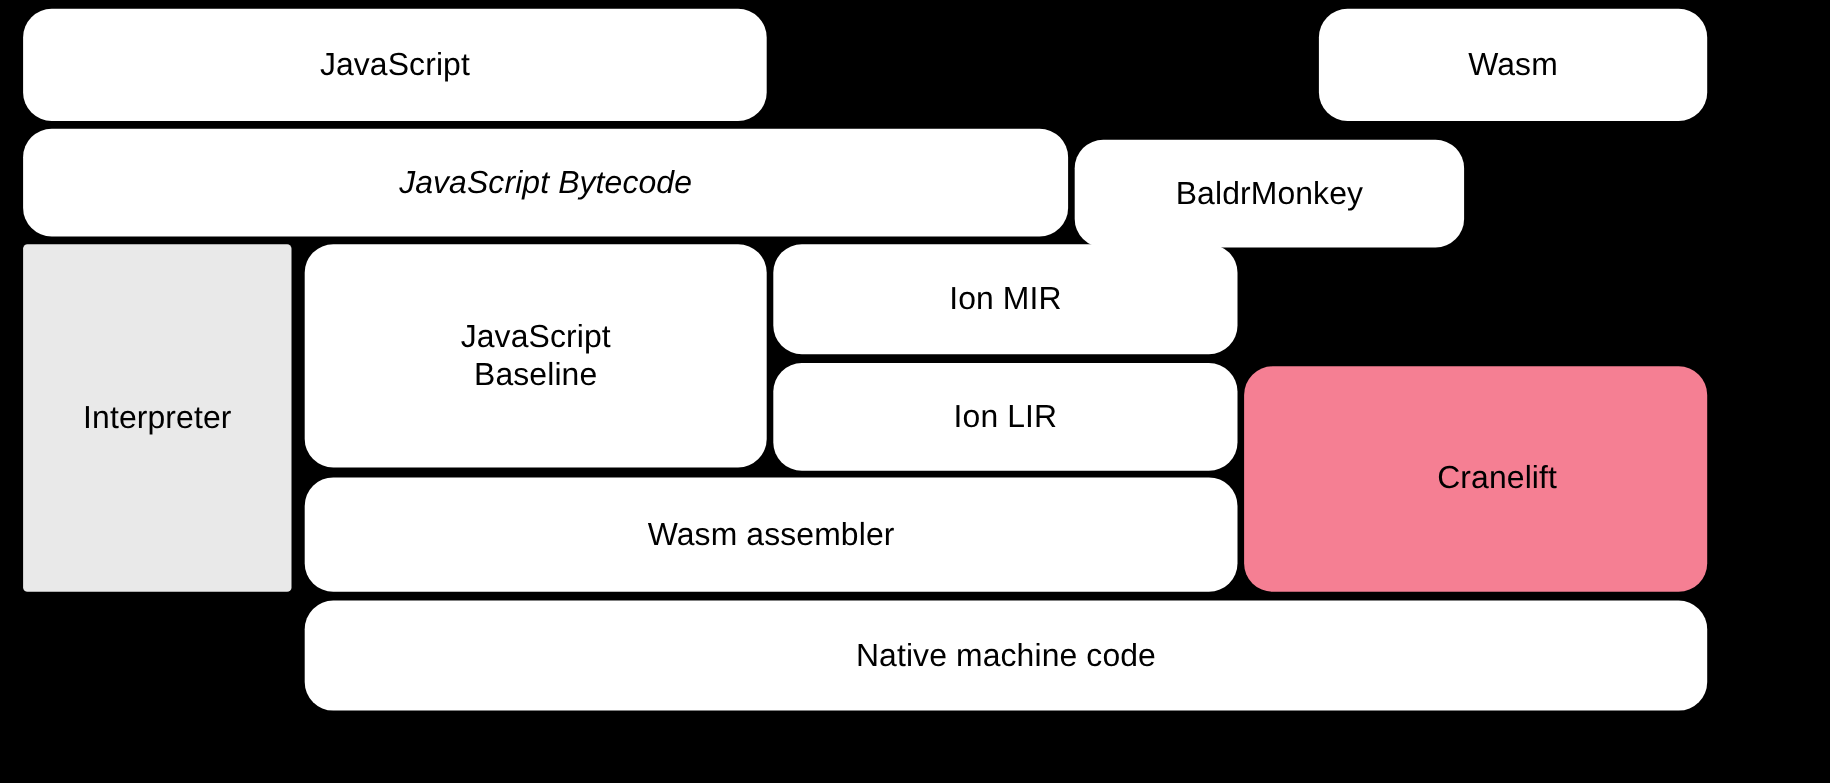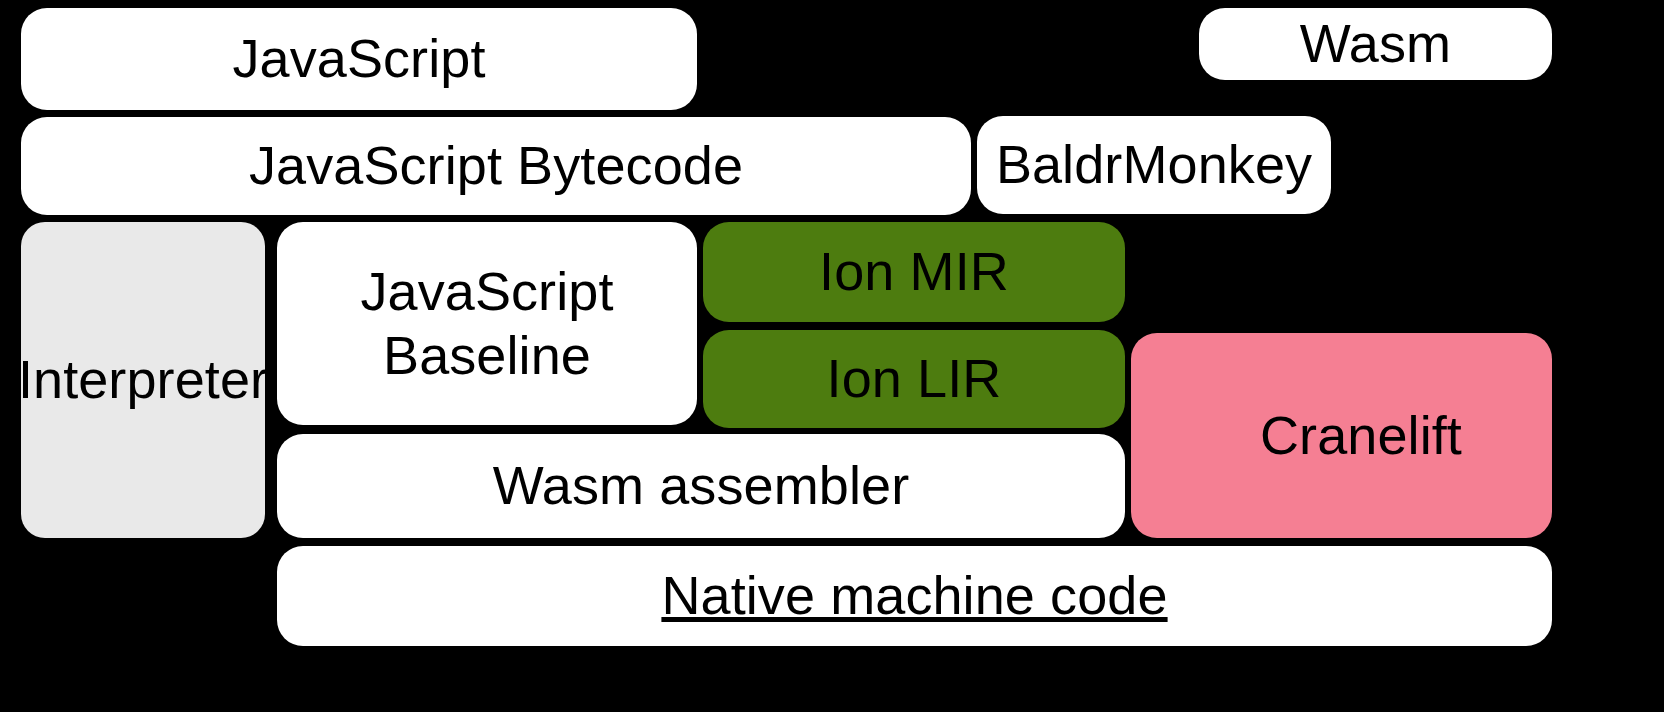--- a/index.html
+++ b/index.html
@@ -21,51 +21,51 @@
   }
   .box {
     position: absolute;
     box-sizing: border-box;
     display: flex;
     align-items: center;
     justify-content: center;
     text-align: center;
     border-radius: 26px;
     color: #000000;
-    font-size: 54px;
+    font-size: 29px;
     line-height: 1.18;
     font-weight: 400;
     letter-spacing: 0.1px;
     white-space: pre-line;
     user-select: none;
   }
   .fill-white  { background: #ffffff; }
   .fill-grey   { background: #e9e9e9; }
-  .fill-green  { background: #4d7c0f; }
+  .fill-green  { background: #ffffff; }
   .fill-pink   { background: #f57f93; padding-left: 39px; }
 
   
   .b-javascript      { left: 21px;   top: 8px;   width: 676px; height: 102px; }
   .b-asmjs           { left: 703px;  top: 8px;   width: 490px; height: 102px; }
-  .b-wasm            { left: 1199px; top: 8px;   width: 353px; height: 72px; }
+  .b-wasm            { left: 1199px; top: 8px;   width: 353px; height: 102px; }
 
   
-  .b-js-bytecode     { left: 21px;   top: 117px; width: 950px; height: 98px; }
-  .b-baldrmonkey     { left: 977px;  top: 116px; width: 354px; height: 98px; }
+  .b-js-bytecode     { left: 21px;   top: 117px; width: 950px; height: 98px; font-style: italic; }
+  .b-baldrmonkey     { left: 977px;  top: 127px; width: 354px; height: 98px; }
 
   
-  .b-interpreter     { left: 21px;   top: 222px; width: 244px; height: 316px; border-radius: 24px; }
+  .b-interpreter     { left: 21px;   top: 222px; width: 244px; height: 316px; border-radius: 4px; }
   .b-js-baseline     { left: 277px;  top: 222px; width: 420px; height: 203px; }
   .b-ion-mir         { left: 703px;  top: 222px; width: 422px; height: 100px; }
   .b-ion-lir         { left: 703px;  top: 330px; width: 422px; height: 98px; text-align: center; }
   .b-cranelift       { left: 1131px; top: 333px; width: 421px; height: 205px; }
   .b-macro-assembler { left: 277px;  top: 434px; width: 848px; height: 104px; }
 
   
-  .b-native-code     { left: 277px;  top: 546px; width: 1275px; height: 100px; text-decoration: underline; }
+  .b-native-code     { left: 277px;  top: 546px; width: 1275px; height: 100px; }
 </style>
 </head>
 <body>
 
 <div id="stage">
 
   <div class="box fill-white b-javascript">JavaScript</div>
 
 
   <div class="box fill-white b-wasm">Wasm</div>

